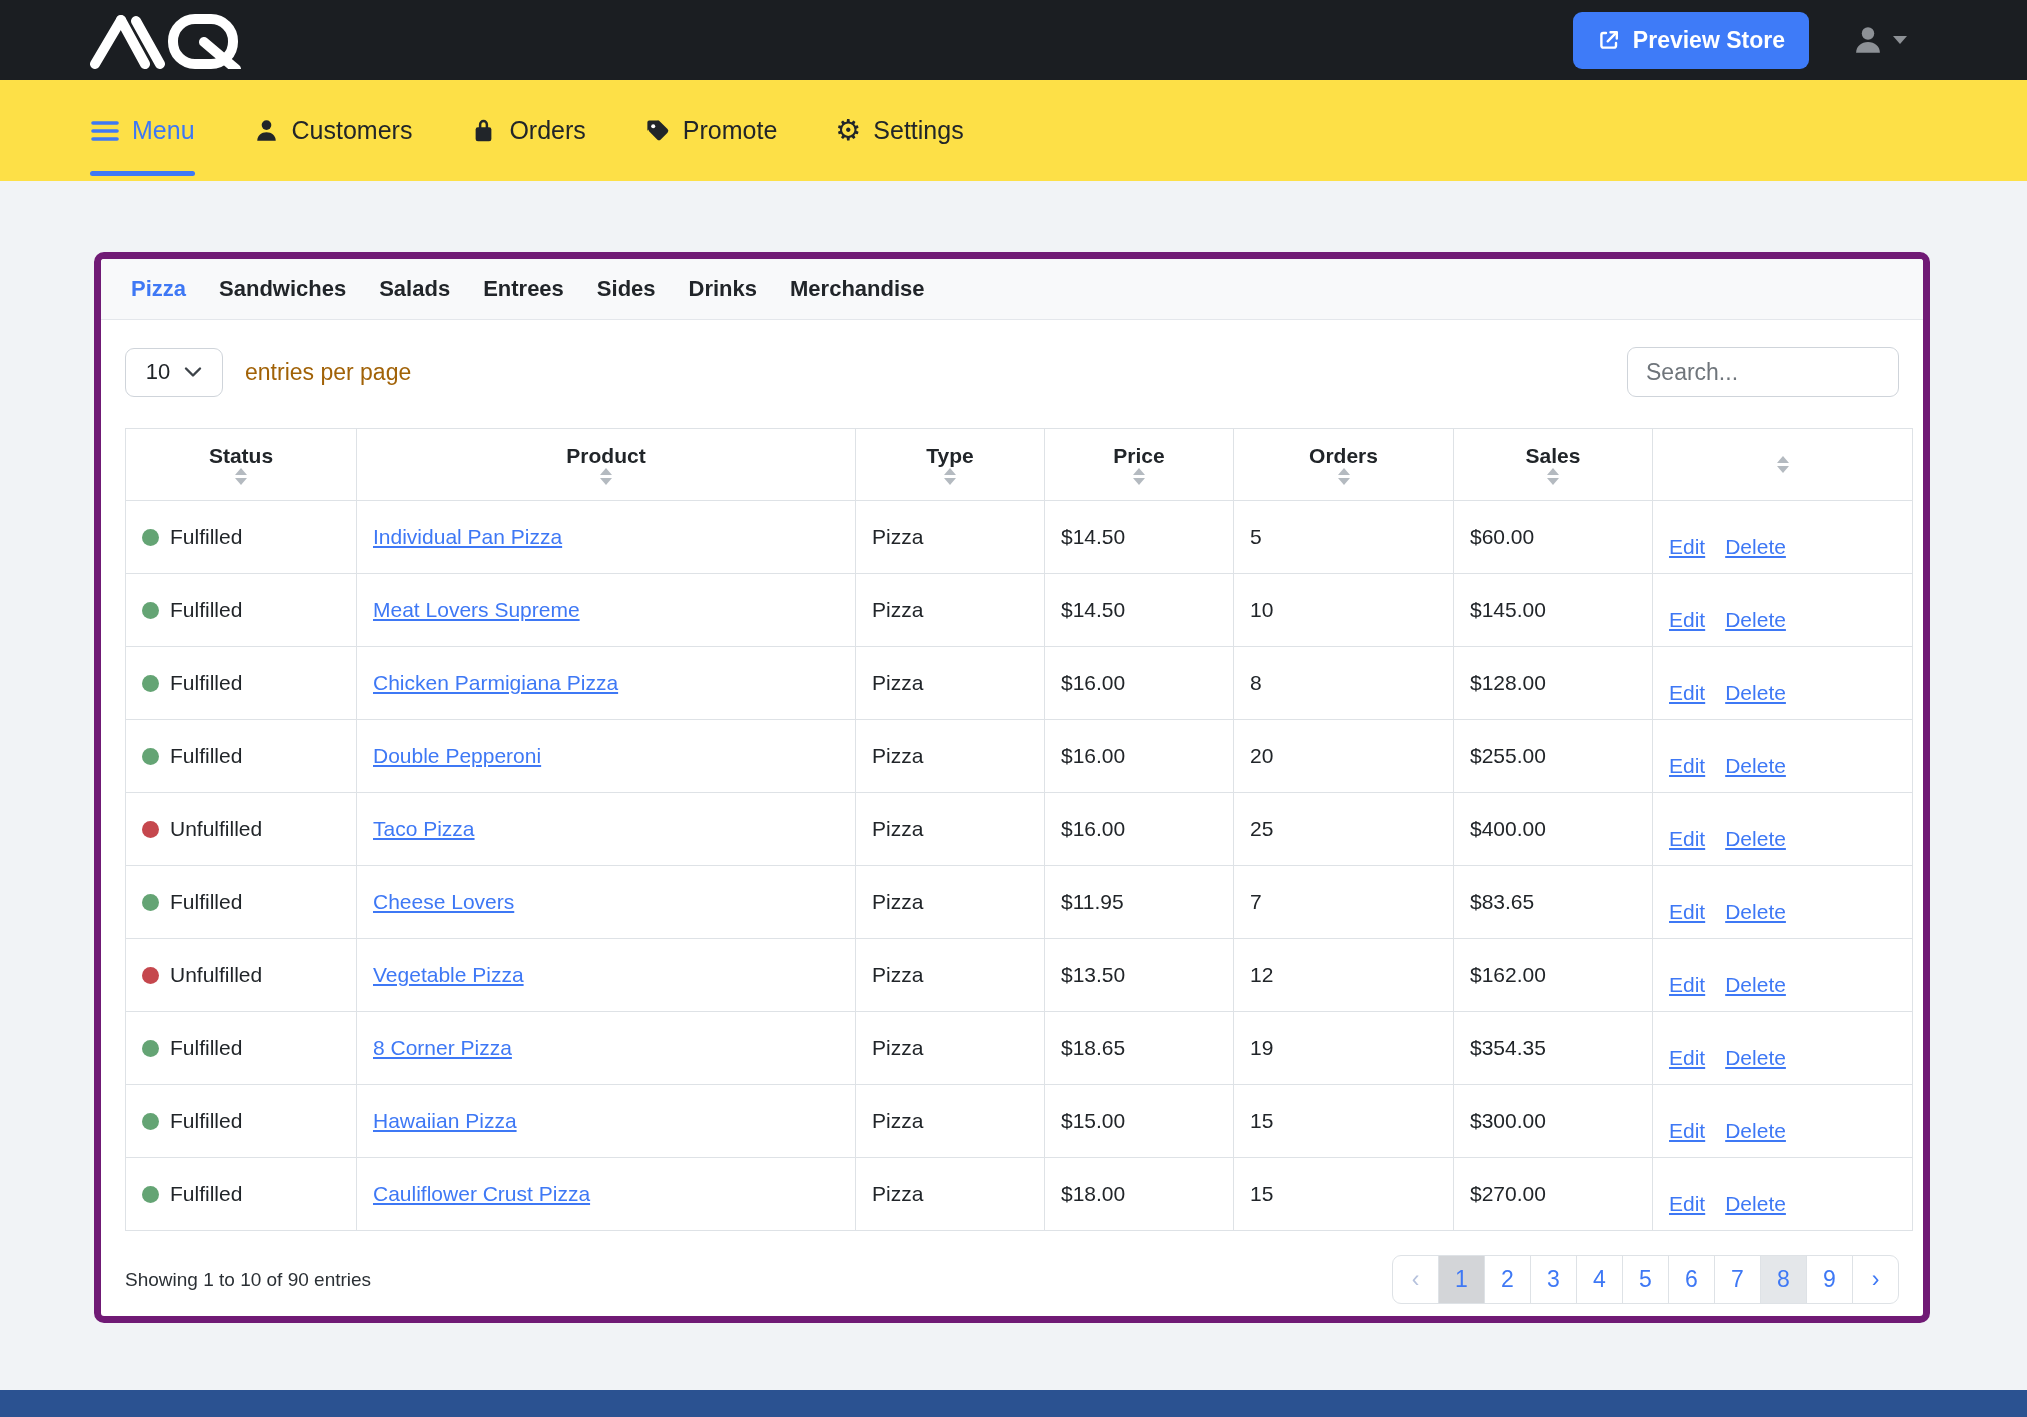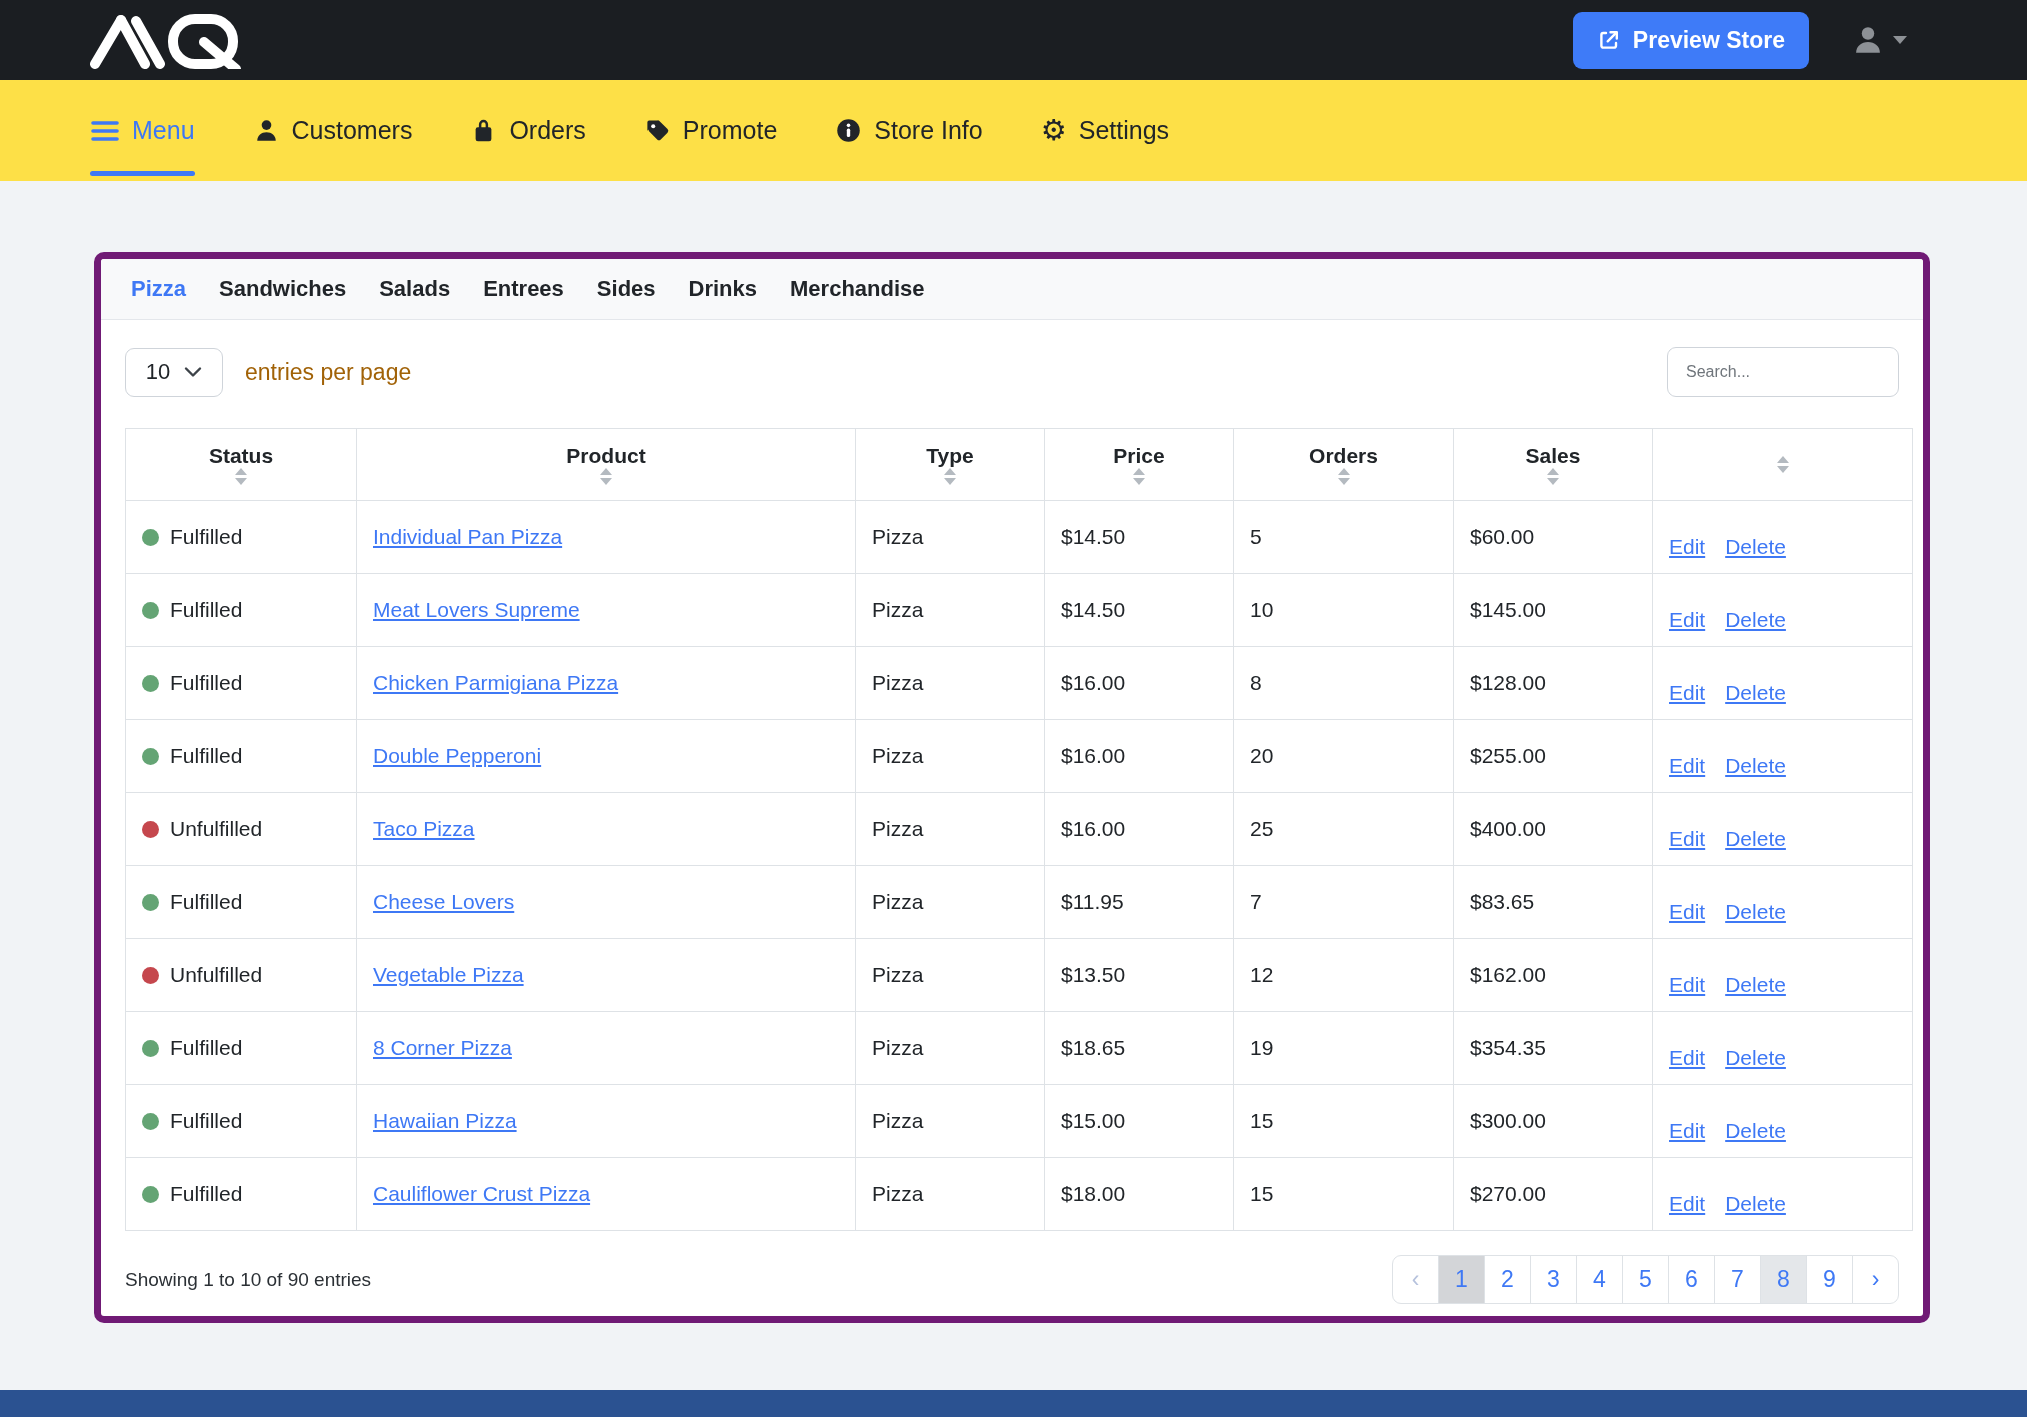--- a/index.html
+++ b/index.html
@@ -70,22 +70,22 @@
   
   .controls { display:flex; align-items:center; }
   .select-box {
     width:98px; height:49px; border:1px solid #cfd4da; border-radius:9px;
     display:inline-flex; align-items:center; justify-content:center; gap:14px;
     font-size:22px; cursor:pointer; background:#fff;
   }
   .entries-label { margin-left:22px; font-size:23px; color:#a16207; }
   .controls-spacer { flex:1; }
   .search-input {
-    width:232px; height:50px; border:1px solid #cfd4da; border-radius:9px;
-    font-size:16px; padding:0 18px; color:#212529; outline:none;
+    width:272px; height:50px; border:1px solid #cfd4da; border-radius:9px;
+    font-size:23px; padding:0 18px; color:#212529; outline:none;
     font-family:"Liberation Sans", sans-serif;
   }
   .search-input::placeholder { color:#6f757b; }
   
   table { width:100%; border-collapse:collapse; table-layout:fixed; margin-top:31px; }
   th, td { border:1px solid #dee2e6; font-size:21px; }
   th { text-align:left; padding:15px 16px; }
   td { padding:14px 16px; }
   .th-inner { display:flex; align-items:center; justify-content:space-between; font-weight:700;flex-direction:column; }
   .col-status{width:231px}.col-product{width:499px}.col-type{width:189px}
@@ -189,31 +189,20 @@
     <span class="nav-icon">
       <svg width="27" height="27" viewBox="0 0 24 24" fill="#212529">
         <path d="M3 12.2V4.6A1.6 1.6 0 0 1 4.6 3h7.6a2.4 2.4 0 0 1 1.7.7l7 7a2.3 2.3 0 0 1 0 3.2l-6 6a2.3 2.3 0 0 1-3.2 0l-7-7a2.4 2.4 0 0 1-.7-1.7z"></path>
         <circle cx="8.2" cy="8.2" r="1.8" fill="#ffffff"></circle>
       </svg>
     </span>
     <span>Promote</span>
 
   </a>
   <a class="nav-item">
-    <span class="nav-icon">
-      <svg width="27" height="27" viewBox="0 0 24 24">
-        <circle cx="12" cy="12" r="10" fill="#212529"></circle>
-        <circle cx="12" cy="7.4" r="1.6" fill="#ffffff"></circle>
-        <rect x="10.5" y="10.3" width="3" height="7.5" rx="1.4" fill="#ffffff"></rect>
-      </svg>
-    </span>
-    <span>Store Info</span>
-
-  </a>
-  <a class="nav-item">
     <span class="nav-icon gear-glyph">⚙</span>
     <span>Settings</span>
 
   </a>
 </nav>
 
 <section class="card">
 
   <div class="card-tabs">
     <a class="tab active">Pizza</a>

